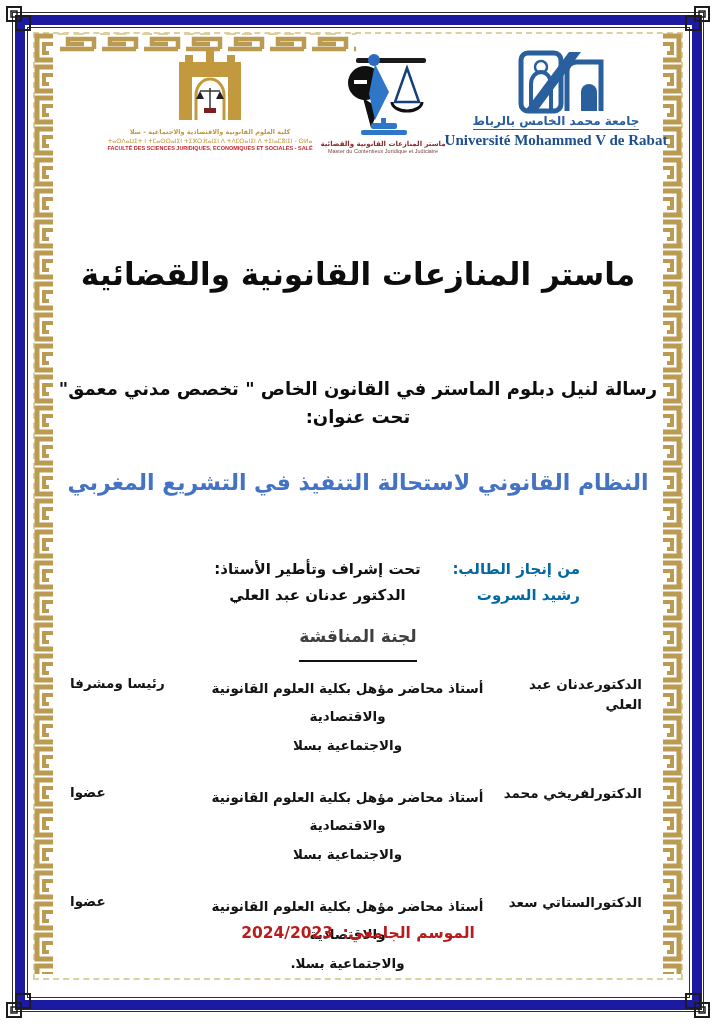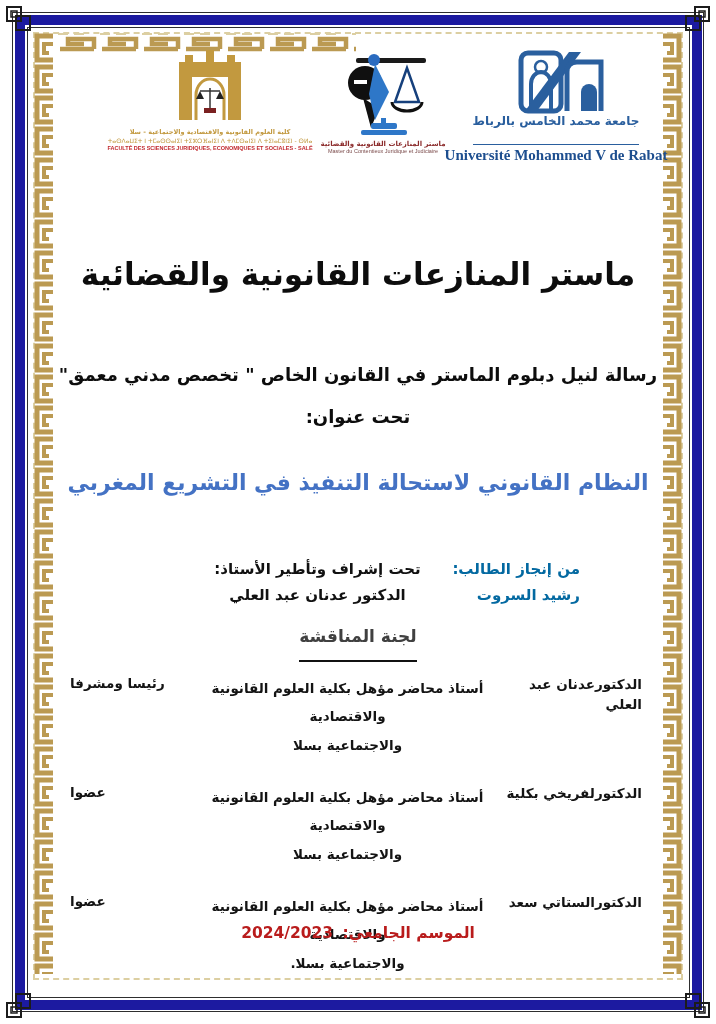--- a/index.html
+++ b/index.html
@@ -30,27 +30,27 @@
   .logos-row{position:absolute;top:50px;left:130px;right:80px;display:flex;justify-content:space-between;align-items:flex-start;}
   .logo{display:flex;flex-direction:column;align-items:center;text-align:center;}
   .logo-faculty{width:160px;}
   .logo-master{width:132px;}
   .logo-univ{width:160px;}
   .fac-ar{font-size:6.5px;font-weight:bold;color:#c2993f;margin-top:2px;white-space:nowrap;}
   .fac-tif{font-size:6px;color:#c2993f;white-space:nowrap;margin-top:1px;}
   .fac-fr{font-size:5.5px;font-weight:bold;color:#c0272d;font-family:"Liberation Sans",sans-serif;white-space:nowrap;margin-top:1px;}
   .master-ar{font-size:7px;font-weight:bold;color:#8b2a2a;margin-top:2px;white-space:nowrap;}
   .master-fr{font-size:5.5px;color:#7a4a4a;white-space:nowrap;font-family:"Liberation Sans",sans-serif;}
-  .univ-ar{font-size:12px;font-weight:bold;color:#2a5f9e;white-space:nowrap;border-bottom:1.5px solid #2a5f9e;padding-bottom:16px;}
+  .univ-ar{font-size:12px;font-weight:bold;color:#2a5f9e;white-space:nowrap;border-bottom:1.5px solid #2a5f9e;padding-bottom:1px;}
   .univ-fr{font-size:15px;font-weight:bold;color:#1d4e8f;font-family:"Liberation Serif",serif;white-space:nowrap;margin-top:2px;}
 
   
   .rtl{direction:rtl;}
   .program-title{position:absolute;top:256px;left:0;right:0;text-align:center;font-size:31px;font-weight:bold;color:#0d0d0d;white-space:nowrap;}
-  .type-line{position:absolute;top:364px;left:0;right:0;text-align:center;font-size:18px;font-weight:bold;color:#0d0d0d;white-space:nowrap;}
+  .type-line{position:absolute;top:378px;left:0;right:0;text-align:center;font-size:18px;font-weight:bold;color:#0d0d0d;white-space:nowrap;}
   .under-label{position:absolute;top:406px;left:0;right:0;text-align:center;font-size:18px;font-weight:bold;color:#0d0d0d;}
   .thesis-title{position:absolute;top:470px;left:0;right:0;text-align:center;font-size:22px;font-weight:bold;white-space:nowrap;}
 
   .student-block{position:absolute;top:560px;right:136px;text-align:right;font-size:15px;font-weight:bold;color:#0369a1;}
   .student-block .name{margin-top:8px;}
   .supervisor-block{position:absolute;top:560px;left:185px;width:265px;text-align:center;font-size:15px;font-weight:bold;color:#111;}
   .supervisor-block .name{margin-top:8px;}
 
   .committee-heading-wrap{position:absolute;top:626px;left:0;right:0;text-align:center;}
   .committee-heading{display:inline-block;font-size:17px;font-weight:bold;color:#404040;border-bottom:2px solid #111;padding-bottom:14px;}
@@ -200,21 +200,21 @@
   <div class="committee-table rtl">
     <div class="crow">
       <div class="cname">الدكتورعدنان عبد العلي</div>
       <div class="cdesc">
         <div>أستاذ محاضر مؤهل بكلية العلوم القانونية والاقتصادية</div>
         <div>والاجتماعية بسلا</div>
       </div>
       <div class="crole">رئيسا ومشرفا</div>
     </div>
     <div class="crow">
-      <div class="cname">الدكتورلفريخي بكلية</div>
+      <div class="cname">الدكتورلفريخي محمد</div>
       <div class="cdesc">
         <div>أستاذ محاضر مؤهل بكلية العلوم القانونية والاقتصادية</div>
         <div>والاجتماعية بسلا</div>
       </div>
       <div class="crole">عضوا</div>
     </div>
     <div class="crow">
       <div class="cname">الدكتورالستاتي سعد</div>
       <div class="cdesc">
         <div>أستاذ محاضر مؤهل بكلية العلوم القانونية والاقتصادية</div>

